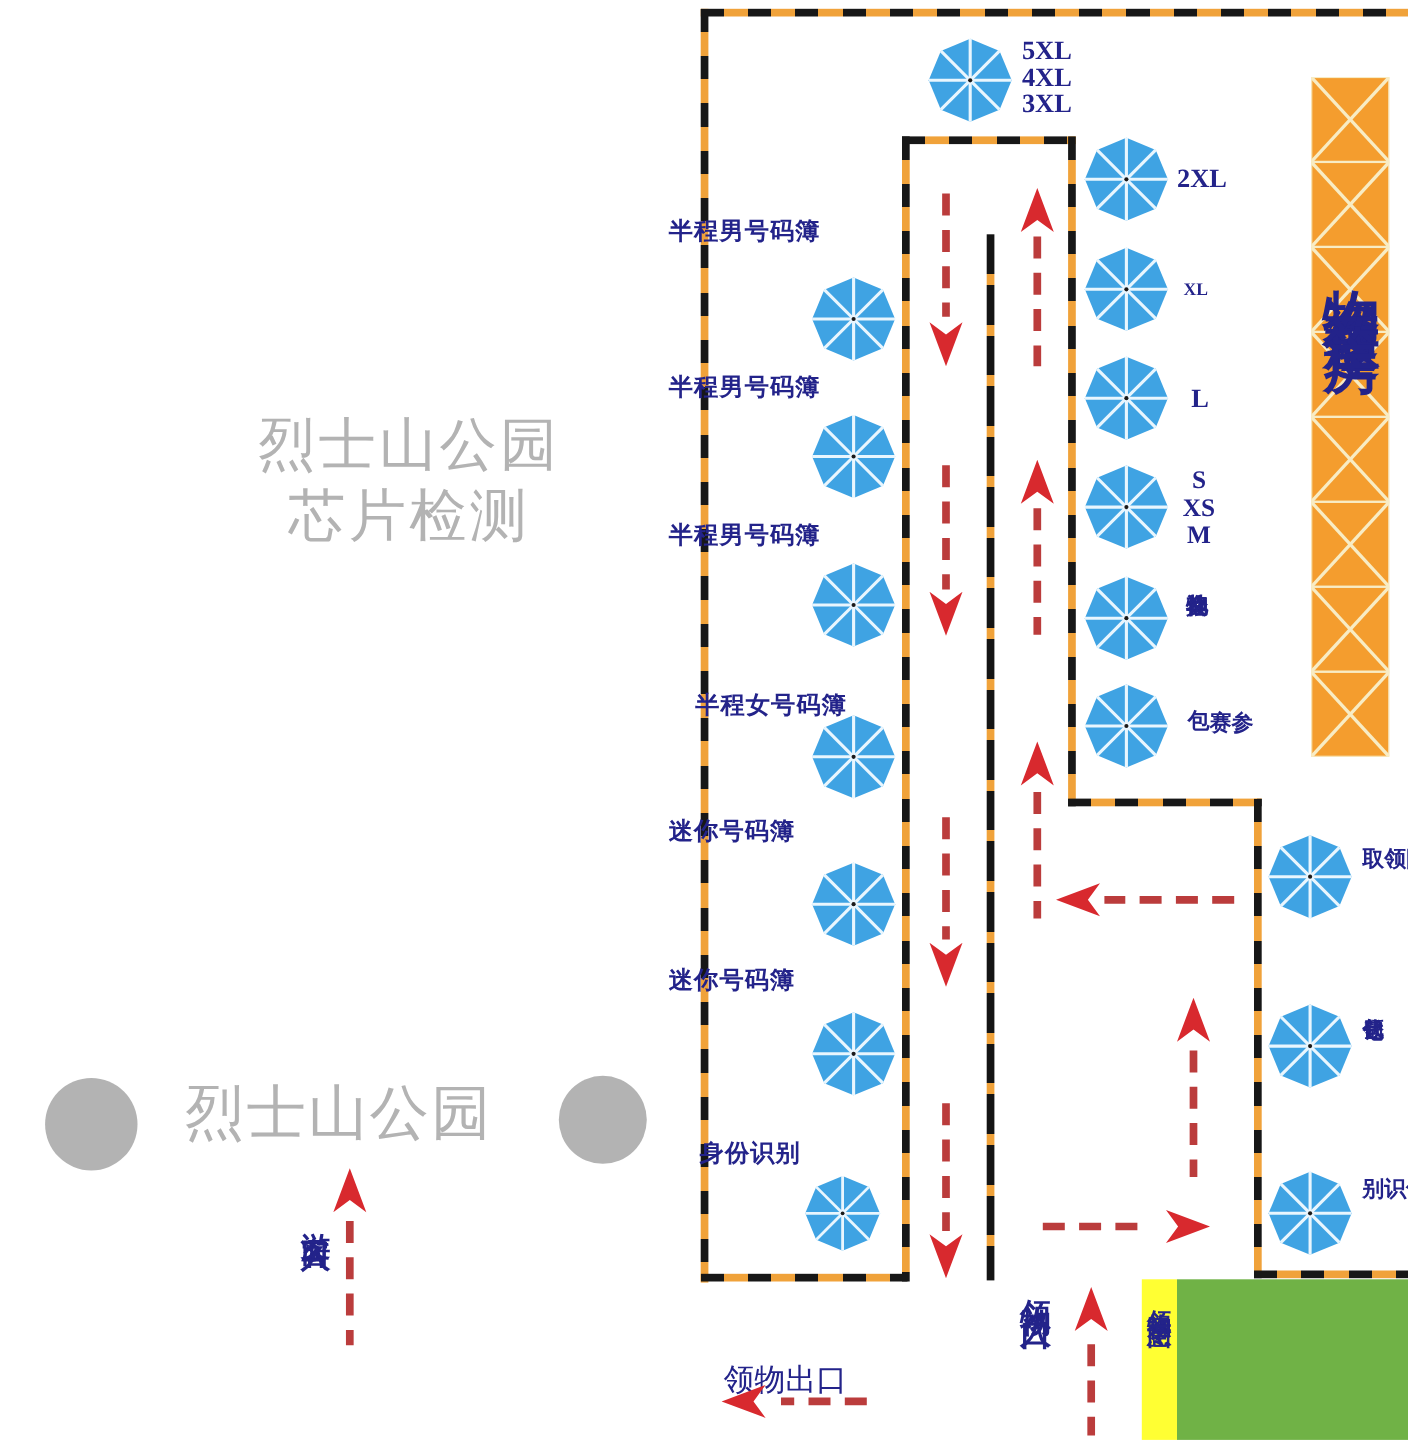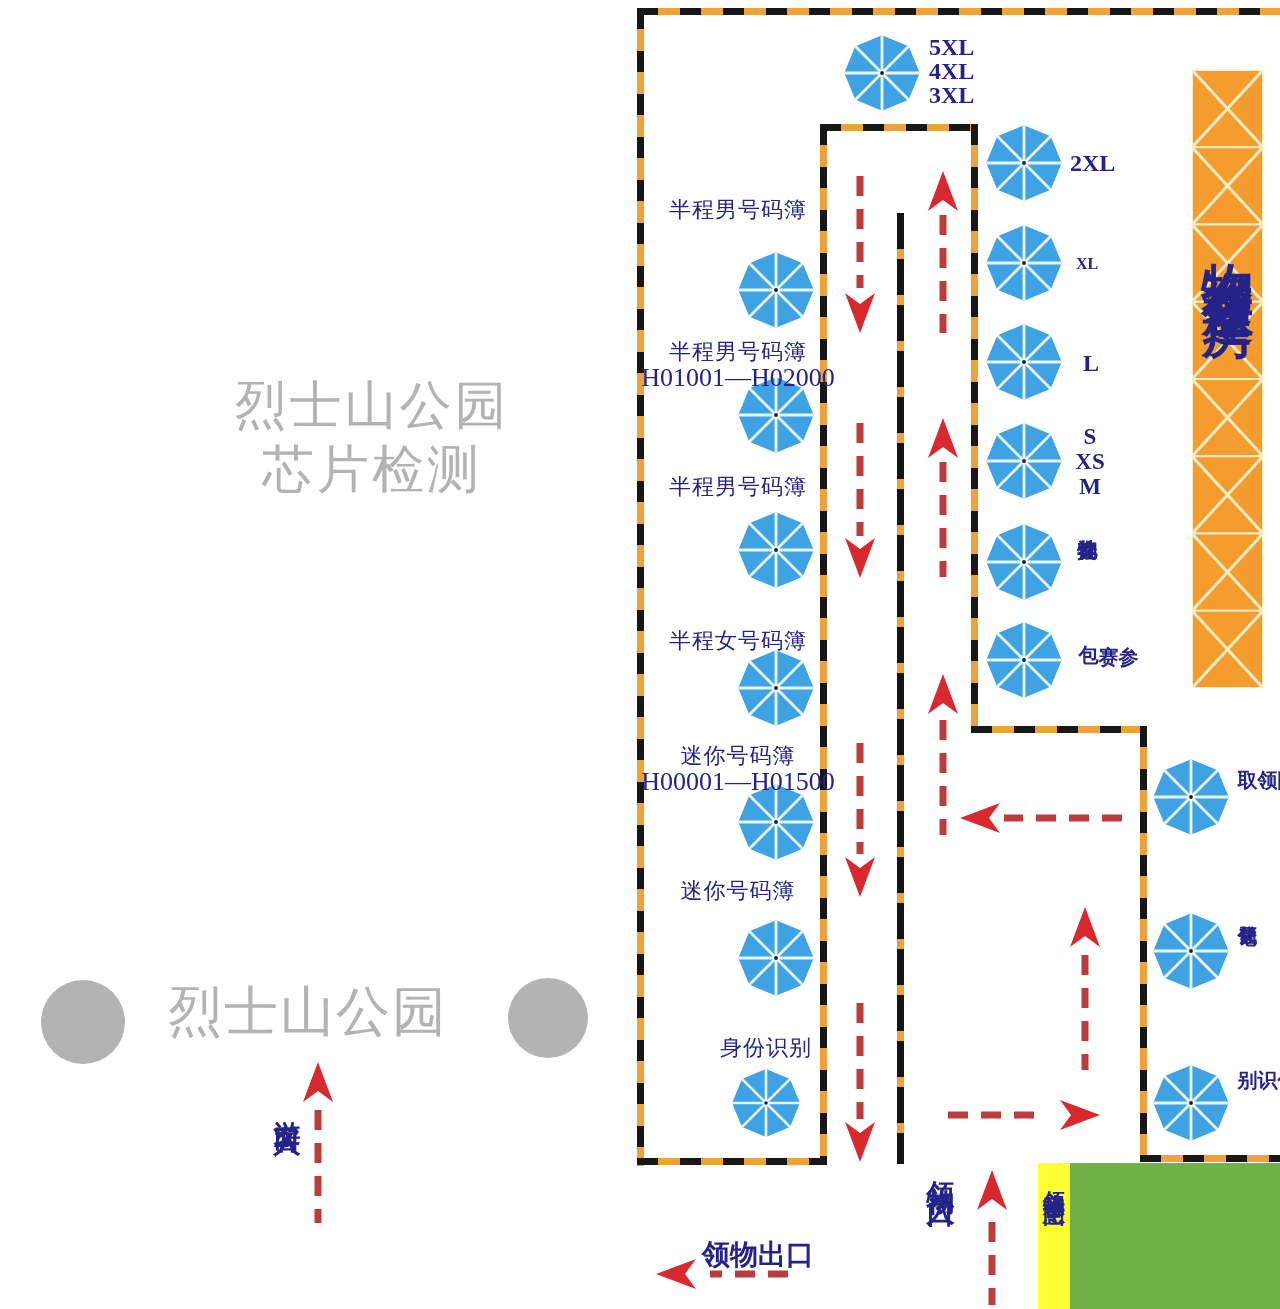--- a/index.html
+++ b/index.html
@@ -5,21 +5,21 @@
   html,body{margin:0;padding:0;background:#fff;}
   #canvas{position:relative;width:1280px;height:1309px;background:#ffffff;overflow:hidden;
           font-family:"Liberation Serif",serif;}
   .abs{position:absolute;}
   
   .bh{position:absolute;height:7px;background:repeating-linear-gradient(90deg,#171717 0 21px,var(--orange) 21px 43px);}
   .bv{position:absolute;width:7px;background:repeating-linear-gradient(180deg,#171717 0 21px,var(--orange) 21px 43px);}
   .divider{position:absolute;width:7px;background:repeating-linear-gradient(180deg,#141414 0 36px,var(--orange) 36px 46px);}
   .vlab{position:absolute;writing-mode:vertical-rl;text-orientation:upright;
         font-weight:bold;color:var(--navy);line-height:1;}
-  .above-label{position:absolute;text-align:center;font-weight:normal;color:var(--navy);}
+  .above-label{position:absolute;text-align:left;font-weight:bold;color:var(--navy);}
   .above-label .cjk{font-size:22px;line-height:24px;letter-spacing:1px;}
   .above-label .rng{font-size:26px;line-height:27px;}
   .lines-label{position:absolute;font-weight:bold;color:var(--navy);}
   .lines-label div{line-height:inherit;}
   .gray-ser{position:absolute;color:var(--gray);text-align:center;}
   .circle{position:absolute;border-radius:50%;background:var(--gray);}
   #arrow-layer{position:absolute;left:0;top:0;pointer-events:none;}
   .lawn{position:absolute;background:var(--green);}
   .ysign{position:absolute;background:var(--yellow);display:flex;align-items:flex-start;justify-content:center;}
   .ysign span{writing-mode:vertical-rl;text-orientation:upright;font-weight:bold;color:var(--navy);
@@ -50,21 +50,21 @@
     <div>烈士山公园</div>
     <div>芯片检测</div>
   </div>
   <div class="gray-ser" style="left:148px;top:983px;width:320px;font-size:54px;line-height:58px;letter-spacing:2px;">
     <div>烈士山公园</div>
   </div>
   <div class="circle" style="left:41px;top:980px;width:84px;height:84px;"></div>
   <div class="circle" style="left:508px;top:978px;width:80px;height:80px;"></div>
   <div class="vlab" style="left:273px;top:1099px;font-size:27px;letter-spacing:3px;">游客入口</div>
 
-  <div class="abs" style="left:658px;top:1236px;width:200px;text-align:center;font-weight:bold;color:var(--navy);font-size:28px;">
+  <div class="abs" style="left:658px;top:1236px;width:200px;text-align:left;font-weight:normal;color:var(--navy);font-size:28px;">
     <span>领物出口</span>
   </div>
   <div class="vlab" style="left:926px;top:1158px;font-size:28px;letter-spacing:8px;">领物入口</div>
 
   <div class="abs" id="banner" style="left:1192px;top:70px;width:71px;height:618px;"><svg width="71" height="618" viewBox="0 0 71 618">
         <rect x="0" y="0" width="71" height="77.25" fill="#f49d2e" stroke="#f8ecc4" stroke-width="2"></rect>
         <line x1="0" y1="0" x2="71" y2="77.25" stroke="#f8ecc4" stroke-width="3"></line>
         <line x1="71" y1="0" x2="0" y2="77.25" stroke="#f8ecc4" stroke-width="3"></line>
         <rect x="0" y="77.25" width="71" height="77.25" fill="#f49d2e" stroke="#f8ecc4" stroke-width="2"></rect>
         <line x1="0" y1="77.25" x2="71" y2="154.5" stroke="#f8ecc4" stroke-width="3"></line>
@@ -236,21 +236,20 @@
             <line x1="0" y1="0" x2="-0.7071" y2="0.7071"></line>
             <line x1="0" y1="0" x2="0" y2="1"></line>
             <line x1="0" y1="0" x2="0.7071" y2="0.7071"></line>
             <line x1="0" y1="0" x2="1" y2="0"></line>
             <line x1="0" y1="0" x2="0.7071" y2="-0.7071"></line>
           </g>
           <circle r="0.05" fill="#1a1a1a"></circle>
         </svg></div>
       <div class="above-label" style="left: 608px; top: 340px; width: 260px;">
         <div class="cjk">半程男号码簿</div>
-        <div class="rng">H01001—H02000</div>
       </div>
       <div class="abs" style="left: 736px; top: 510px; width: 80px; height: 80px;"><svg viewBox="-1.06 -1.06 2.12 2.12" width="80" height="80">
           <polygon points="0,-1 -0.7071,-0.7071 -1,0 -0.7071,0.7071 0,1 0.7071,0.7071 1,0 0.7071,-0.7071" fill="#3fa3e3"></polygon>
           <g stroke="#e9f6fe" stroke-width="0.075">
             <line x1="0" y1="0" x2="0" y2="-1"></line>
             <line x1="0" y1="0" x2="-0.7071" y2="-0.7071"></line>
             <line x1="0" y1="0" x2="-1" y2="0"></line>
             <line x1="0" y1="0" x2="-0.7071" y2="0.7071"></line>
             <line x1="0" y1="0" x2="0" y2="1"></line>
             <line x1="0" y1="0" x2="0.7071" y2="0.7071"></line>
@@ -269,40 +268,39 @@
             <line x1="0" y1="0" x2="-0.7071" y2="-0.7071"></line>
             <line x1="0" y1="0" x2="-1" y2="0"></line>
             <line x1="0" y1="0" x2="-0.7071" y2="0.7071"></line>
             <line x1="0" y1="0" x2="0" y2="1"></line>
             <line x1="0" y1="0" x2="0.7071" y2="0.7071"></line>
             <line x1="0" y1="0" x2="1" y2="0"></line>
             <line x1="0" y1="0" x2="0.7071" y2="-0.7071"></line>
           </g>
           <circle r="0.05" fill="#1a1a1a"></circle>
         </svg></div>
-      <div class="above-label" style="left: 608px; top: 629px; width: 260px;">
+      <div class="above-label" style="left: 632px; top: 629px; width: 260px;">
         <div class="cjk">半程女号码簿</div>
       </div>
       <div class="abs" style="left: 736px; top: 782px; width: 80px; height: 80px;"><svg viewBox="-1.06 -1.06 2.12 2.12" width="80" height="80">
           <polygon points="0,-1 -0.7071,-0.7071 -1,0 -0.7071,0.7071 0,1 0.7071,0.7071 1,0 0.7071,-0.7071" fill="#3fa3e3"></polygon>
           <g stroke="#e9f6fe" stroke-width="0.075">
             <line x1="0" y1="0" x2="0" y2="-1"></line>
             <line x1="0" y1="0" x2="-0.7071" y2="-0.7071"></line>
             <line x1="0" y1="0" x2="-1" y2="0"></line>
             <line x1="0" y1="0" x2="-0.7071" y2="0.7071"></line>
             <line x1="0" y1="0" x2="0" y2="1"></line>
             <line x1="0" y1="0" x2="0.7071" y2="0.7071"></line>
             <line x1="0" y1="0" x2="1" y2="0"></line>
             <line x1="0" y1="0" x2="0.7071" y2="-0.7071"></line>
           </g>
           <circle r="0.05" fill="#1a1a1a"></circle>
         </svg></div>
       <div class="above-label" style="left: 608px; top: 744px; width: 260px;">
         <div class="cjk">迷你号码簿</div>
-        <div class="rng">H00001—H01500</div>
       </div>
       <div class="abs" style="left: 736px; top: 918px; width: 80px; height: 80px;"><svg viewBox="-1.06 -1.06 2.12 2.12" width="80" height="80">
           <polygon points="0,-1 -0.7071,-0.7071 -1,0 -0.7071,0.7071 0,1 0.7071,0.7071 1,0 0.7071,-0.7071" fill="#3fa3e3"></polygon>
           <g stroke="#e9f6fe" stroke-width="0.075">
             <line x1="0" y1="0" x2="0" y2="-1"></line>
             <line x1="0" y1="0" x2="-0.7071" y2="-0.7071"></line>
             <line x1="0" y1="0" x2="-1" y2="0"></line>
             <line x1="0" y1="0" x2="-0.7071" y2="0.7071"></line>
             <line x1="0" y1="0" x2="0" y2="1"></line>
             <line x1="0" y1="0" x2="0.7071" y2="0.7071"></line>

